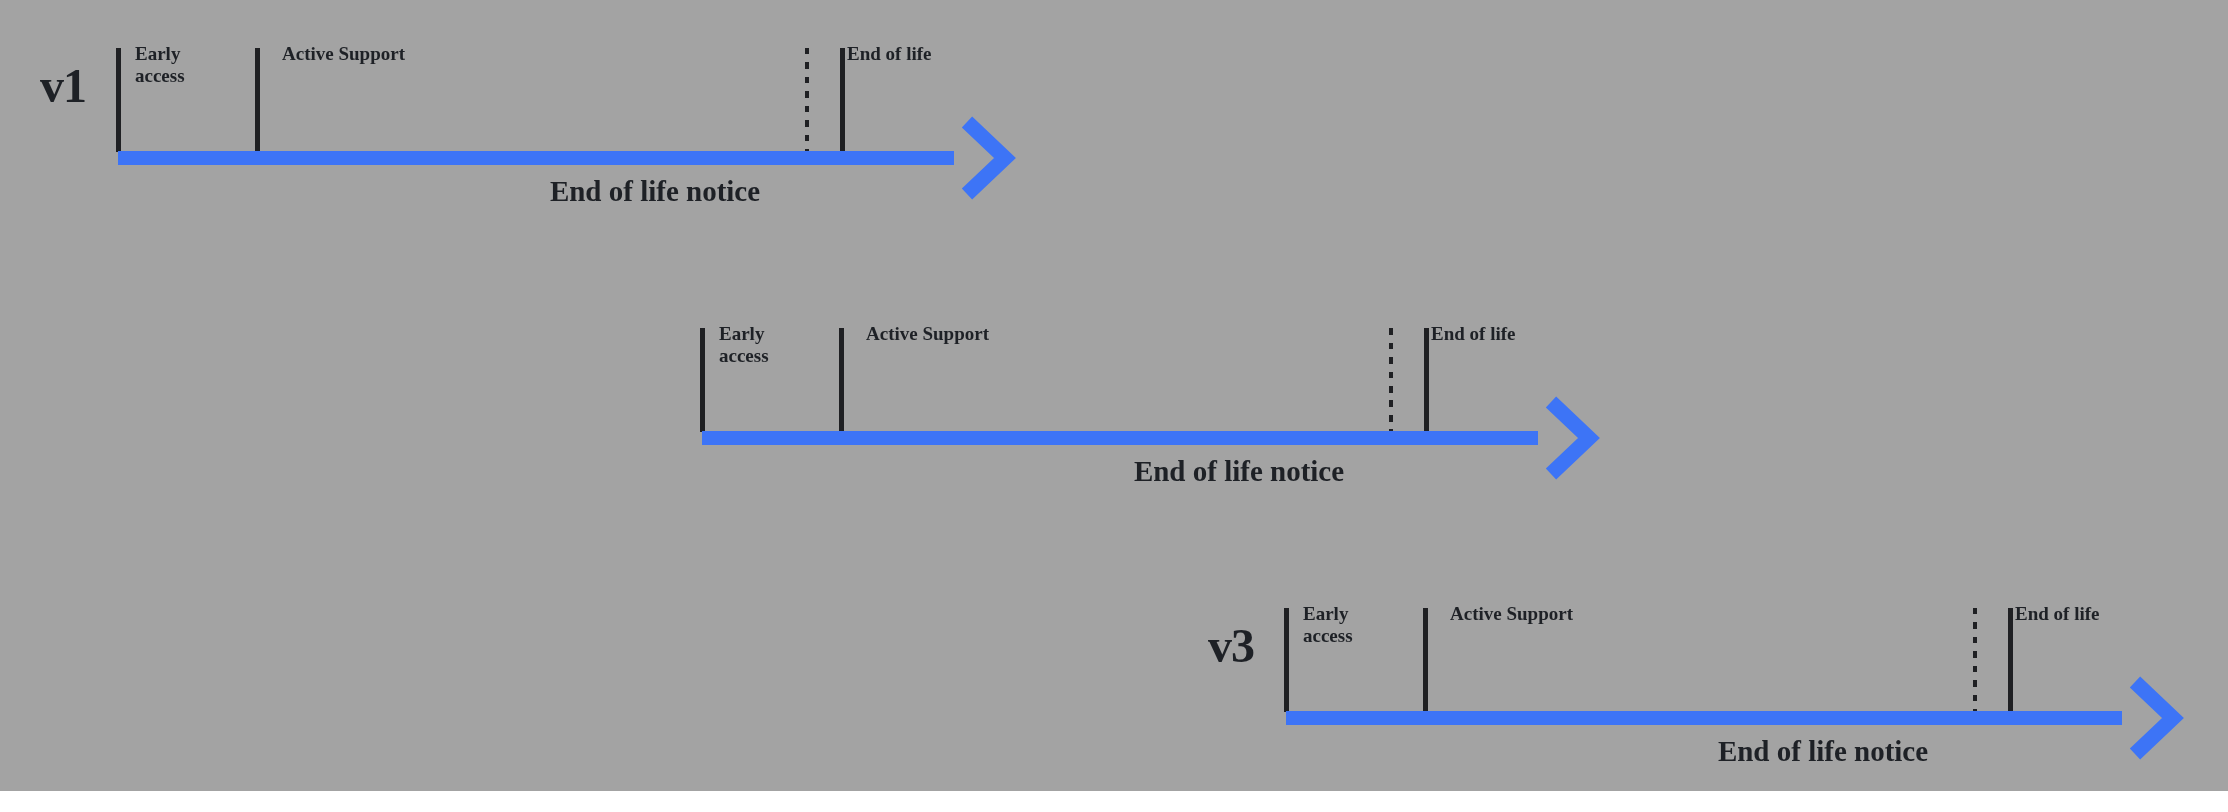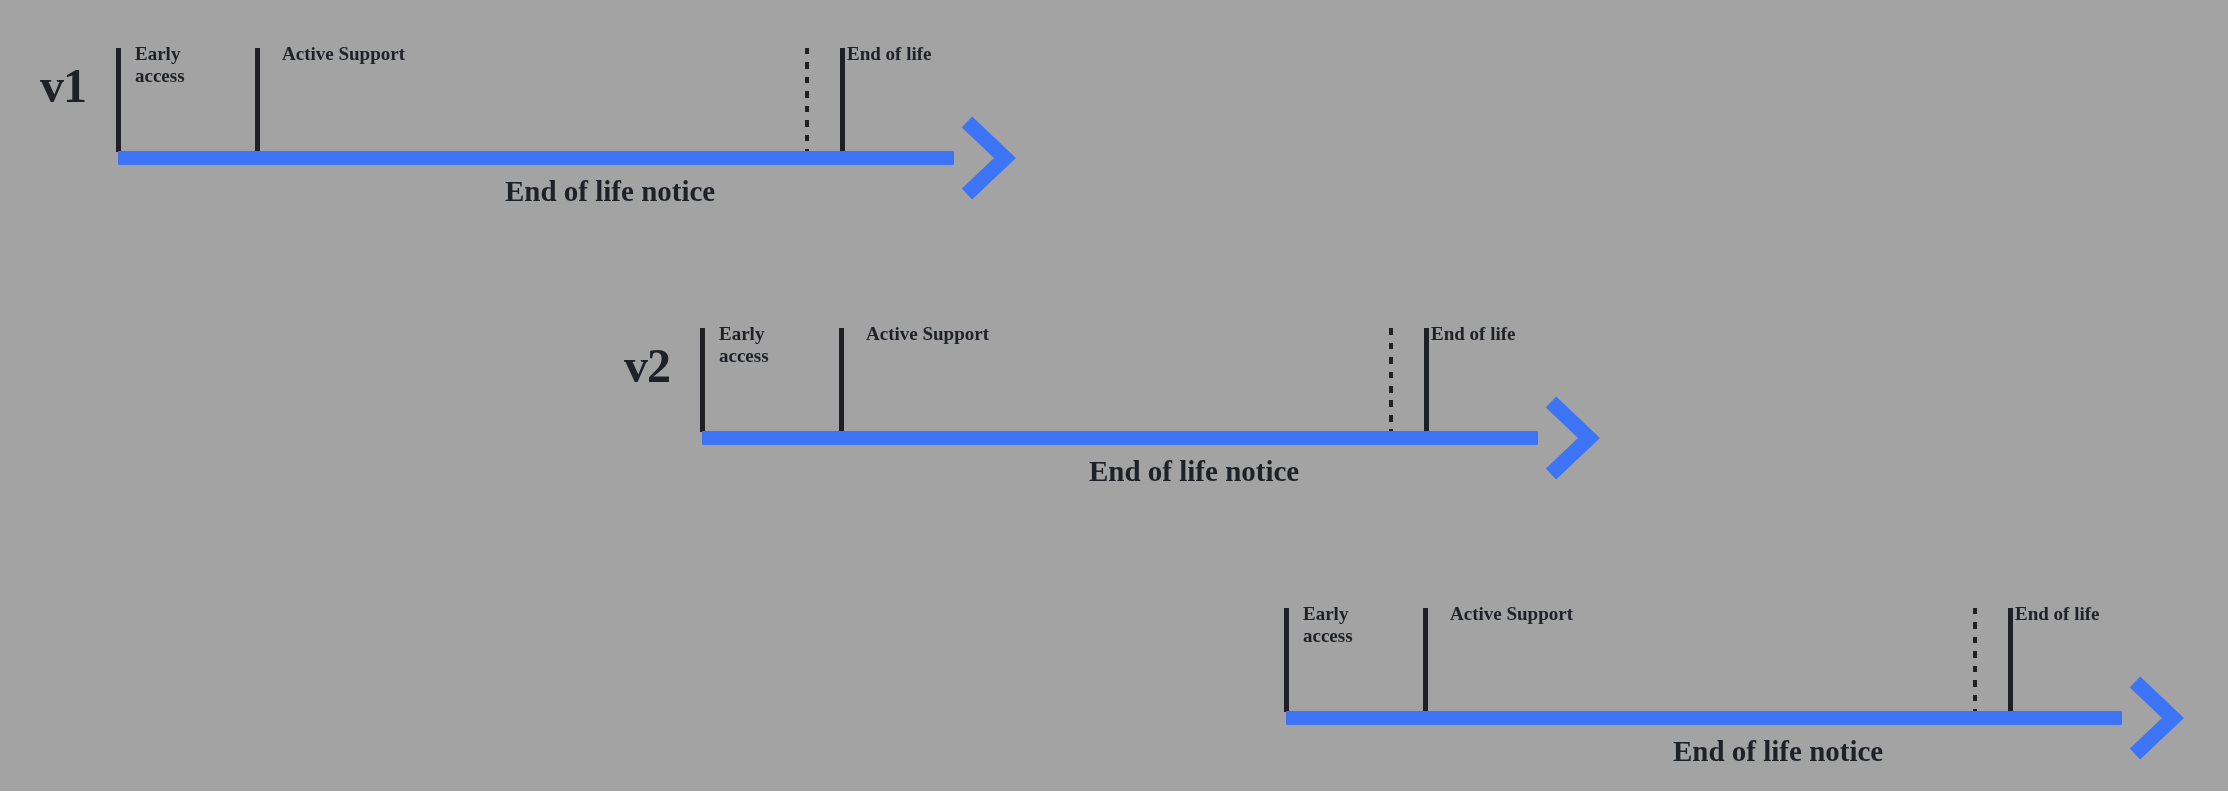--- a/index.html
+++ b/index.html
@@ -69,21 +69,21 @@
     white-space: pre-line;
   }
   .phase-early  { left: 17px; }
   .phase-active { left: 164px; white-space: nowrap; }
   .phase-eol    { left: 729px; white-space: nowrap; }
   .notice-label {
     position: absolute;
     top: 127px;
     left: 387px;
     width: 300px;
-    text-align: left;
+    text-align: center;
     font-size: 29px;
     font-weight: 700;
     color: #1e2126;
     white-space: nowrap;
   }
   .arrow-svg {
     position: absolute;
     left: 0;
     top: 66px;
     width: 920px;
@@ -107,37 +107,37 @@
     <div class="phase-label phase-active">Active Support</div>
     <div class="phase-label phase-eol">End of life</div>
     <div class="notice-label">End of life notice</div>
     <svg class="arrow-svg" viewBox="0 0 920 90" aria-hidden="true">
       <line x1="0" y1="44" x2="836" y2="44" stroke="#3D74F6" stroke-width="14"></line>
       <polyline points="849,8 887,44 849,80" fill="none" stroke="#3D74F6" stroke-width="15" stroke-linejoin="miter"></polyline>
     </svg>
   </section>
 
   <section class="row" id="row2">
-    <div class="version-label">v2</div>
     <div class="tick tick-start"></div>
     <div class="tick tick-mid"></div>
     <div class="dashed-line"></div>
     <div class="tick tick-eol"></div>
     <div class="phase-label phase-early">Early
 access</div>
     <div class="phase-label phase-active">Active Support</div>
     <div class="phase-label phase-eol">End of life</div>
     <div class="notice-label">End of life notice</div>
     <svg class="arrow-svg" viewBox="0 0 920 90" aria-hidden="true">
       <line x1="0" y1="44" x2="836" y2="44" stroke="#3D74F6" stroke-width="14"></line>
       <polyline points="849,8 887,44 849,80" fill="none" stroke="#3D74F6" stroke-width="15" stroke-linejoin="miter"></polyline>
     </svg>
   </section>
 
   <section class="row" id="row3">
+    <div class="version-label">v3</div>
     <div class="tick tick-start"></div>
     <div class="tick tick-mid"></div>
     <div class="dashed-line"></div>
     <div class="tick tick-eol"></div>
     <div class="phase-label phase-early">Early
 access</div>
     <div class="phase-label phase-active">Active Support</div>
     <div class="phase-label phase-eol">End of life</div>
     <div class="notice-label">End of life notice</div>
     <svg class="arrow-svg" viewBox="0 0 920 90" aria-hidden="true">

